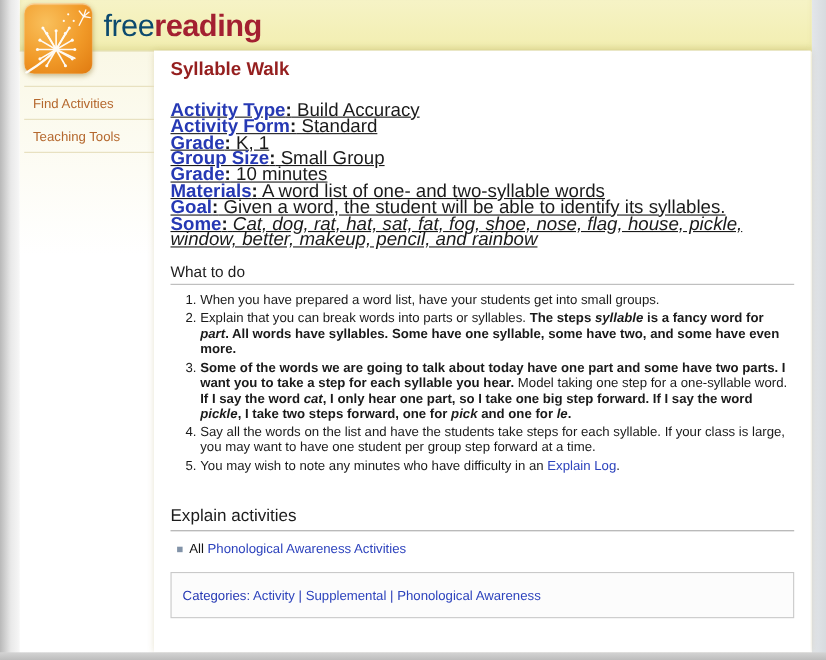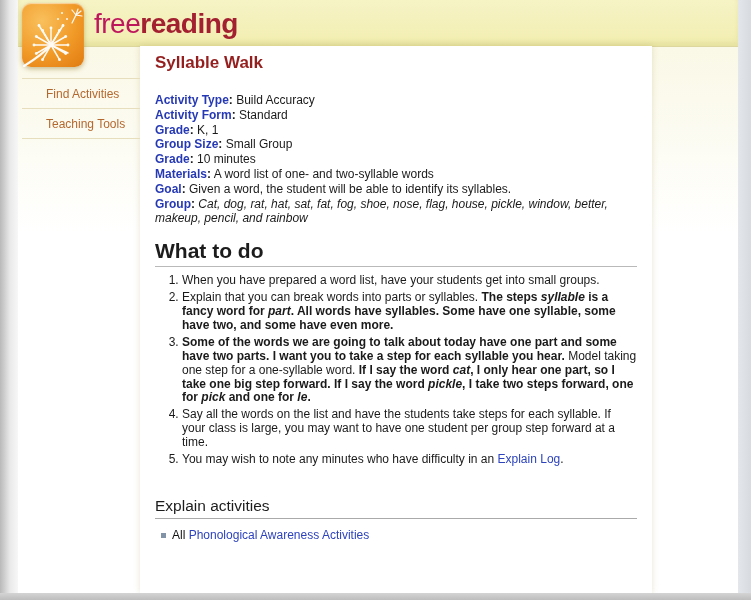--- a/index.html
+++ b/index.html
@@ -27,41 +27,41 @@
 
   
   .logo{position:absolute;left:4px;top:3px;width:62px;height:64px;border-radius:9px;
     background:radial-gradient(circle at 32% 28%, #f9c05c, #f19a28 55%, #e07a10 100%);
     box-shadow:0 2px 5px rgba(140,110,30,.45), inset 0 1px 1px rgba(255,255,255,.55);
     cursor:pointer;z-index:5;}
   .logo svg{display:block;width:100%;height:100%;}
 
   .brand{position:absolute;left:76px;top:8px;font-size:28px;letter-spacing:-.5px;
     cursor:pointer;z-index:5;white-space:nowrap;}
-  .brand .free{color:#be185d;font-weight:400;text-align:right;}
+  .brand .free{color:#0c4a6e;font-weight:400;text-align:right;}
   .brand .reading{color:#a32031;font-weight:700;}
 
   
   .sidebar{position:absolute;left:4px;top:78px;width:118px;z-index:5;}
   .side-rule{border:none;border-top:1px solid #e6debc;margin:0;}
   .side-link{display:block;padding:8px 0 7px 8px;font-size:12px;color:#b5682e;
-    text-decoration:none;cursor:pointer;margin-left:16px;}
+    text-decoration:none;cursor:pointer;}
 
   
-  .panel{position:absolute;left:122px;top:46px;width:512px;bottom:0;
+  .panel{position:absolute;left:122px;top:46px;width:597px;bottom:0;
     background:#ffffff;box-sizing:border-box;padding:7px 15px 0 15px;
     box-shadow:0 0 6px rgba(150,130,50,.22);z-index:4;}
 
   h1.title{font-size:17px;font-weight:700;color:#951f1f;margin:0 0 20px 0;}
 
-  .meta{font-size:12px;line-height:14.8px;color:#1a1a1a;}
+  .meta{font-size:17px;line-height:14.8px;color:#1a1a1a;text-decoration:underline;}
   .meta .label{color:#2639b4;font-weight:700;}
   .meta .colon{font-weight:700;color:#1a1a1a;}
 
-  h2.wtd{font-size:21px;font-weight:700;color:#1c1c1c;margin:13px 0 3px 0;}
+  h2.wtd{font-size:14px;font-weight:400;color:#1c1c1c;margin:13px 0 3px 0;}
   .rule{border:none;border-top:1px solid #b9b9b9;margin:0 0 7px 0;}
 
   ol.steps{margin:0 0 0 0;padding-left:27px;font-size:12px;line-height:1.16;color:#1a1a1a;}
   ol.steps li{margin-bottom:3px;}
 
   h3.related{font-size:15.5px;font-weight:400;color:#1c1c1c;margin:30px 0 3px 0;}
   .rule2{border:none;border-top:1px solid #aaaaaa;margin:0 0 9px 0;}
 
   .rel-item{font-size:12px;color:#111;margin:0 0 0 6px;}
   .sq{display:inline-block;width:5px;height:5px;background:#8293a8;margin:0 6px 1px 0;vertical-align:middle;}
@@ -152,35 +152,38 @@
     <h1 class="title">Syllable Walk</h1>
 
     <div class="meta">
       <div><span class="label">Activity Type</span><span class="colon">:</span><span><span> Build Accuracy</span></span></div>
       <div><span class="label">Activity Form</span><span class="colon">:</span><span><span> Standard</span></span></div>
       <div><span class="label">Grade</span><span class="colon">:</span><span><span> K, 1</span></span></div>
       <div><span class="label">Group Size</span><span class="colon">:</span><span><span> Small Group</span></span></div>
       <div><span class="label">Grade</span><span class="colon">:</span><span><span> 10 minutes</span></span></div>
       <div><span class="label">Materials</span><span class="colon">:</span><span><span> A word list of one- and two-syllable words</span></span></div>
       <div><span class="label">Goal</span><span class="colon">:</span><span><span> Given a word, the student will be able to identify its syllables.</span></span></div>
-      <div><span class="label">Group</span><span class="colon">:</span><span><span> </span><span class="i">Cat, dog, rat, hat, sat, fat, fog, shoe, nose, flag, house, pickle, window, better, makeup, pencil, and rainbow</span></span></div>
+      <div><span class="label">Some</span><span class="colon">:</span><span><span> </span><span class="i">Cat, dog, rat, hat, sat, fat, fog, shoe, nose, flag, house, pickle, window, better, makeup, pencil, and rainbow</span></span></div>
     </div>
 
     <h2 class="wtd">What to do</h2>
     <hr class="rule">
 
     <ol class="steps">
       <li><span>When you have prepared a word list, have your students get into small groups.</span></li>
       <li><span>Explain that you can break words into parts or syllables. </span><span class="b">The steps </span><span class="b i">syllable</span><span class="b"> is a fancy word for </span><span class="b i">part</span><span class="b">. All words have syllables. Some have one syllable, some have two, and some have even more.</span></li>
       <li><span class="b">Some of the words we are going to talk about today have one part and some have two parts. I want you to take a step for each syllable you hear.</span><span> Model taking one step for a one-syllable word. </span><span class="b">If I say the word </span><span class="b i">cat</span><span class="b">, I only hear one part, so I take one big step forward. If I say the word </span><span class="b i">pickle</span><span class="b">, I take two steps forward, one for </span><span class="b i">pick</span><span class="b"> and one for </span><span class="b i">le</span><span class="b">.</span></li>
       <li><span>Say all the words on the list and have the students take steps for each syllable. If your class is large, you may want to have one student per group step forward at a time.</span></li>
       <li><span>You may wish to note any minutes who have difficulty in an </span><a class="lnk">Explain Log</a><span>.</span></li>
     </ol>
 
     <h3 class="related">Explain activities</h3>
     <hr class="rule2">
 
     <div class="rel-item">
       <span class="sq"></span><span>All </span><a class="lnk">Phonological Awareness Activities</a>
     </div>
 
+    <div class="cat-box">
+      <span>Categories: </span><a class="lnk">Activity</a><span> | </span><a class="lnk">Supplemental</a><span> | </span><a class="lnk">Phonological Awareness</a>
+    </div>
   </div>
 </div>
 
 </body></html>

